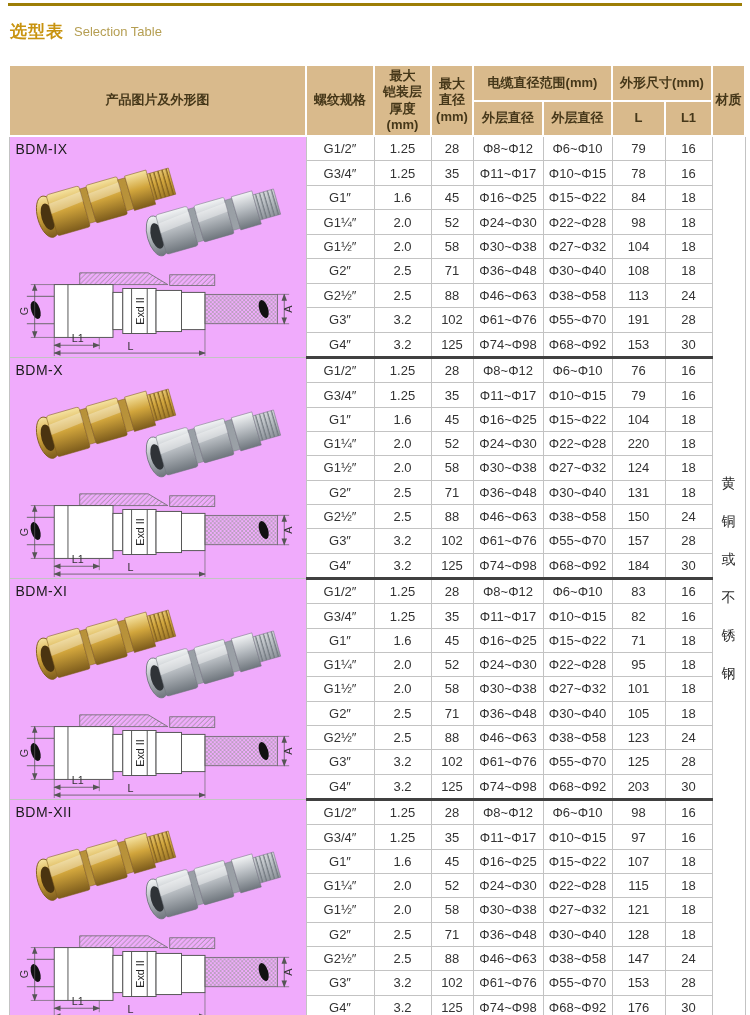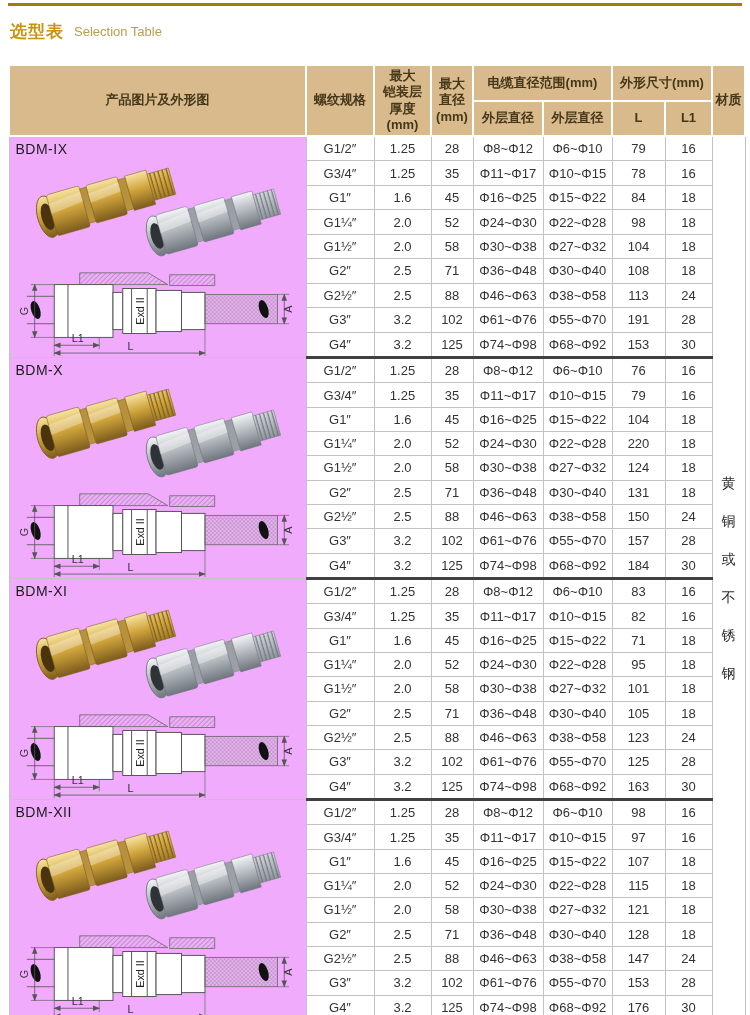--- a/index.html
+++ b/index.html
@@ -591,21 +591,21 @@
         <td>Φ55~Φ70</td>
         <td>125</td>
         <td>28</td>
       </tr>
       <tr class="section-end">
         <td>G4″</td>
         <td>3.2</td>
         <td>125</td>
         <td>Φ74~Φ98</td>
         <td>Φ68~Φ92</td>
-        <td>163</td>
+        <td>203</td>
         <td>30</td>
       </tr>
       <tr>
         <td rowspan="9" class="product-cell">
   <span class="bdm-label">BDM-XII</span>
 
   <svg class="photo" viewBox="0 0 262 112">
 
     <g transform="translate(114,64) rotate(-16) scale(0.82)">
       <ellipse cx="12" cy="30" rx="12" ry="25" fill="url(#gSil)" stroke="#6f767d"></ellipse>

